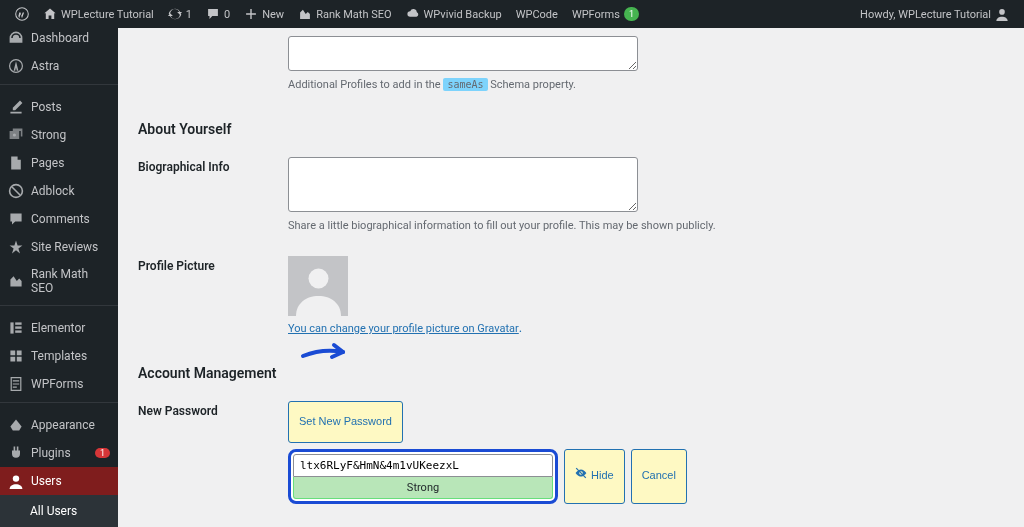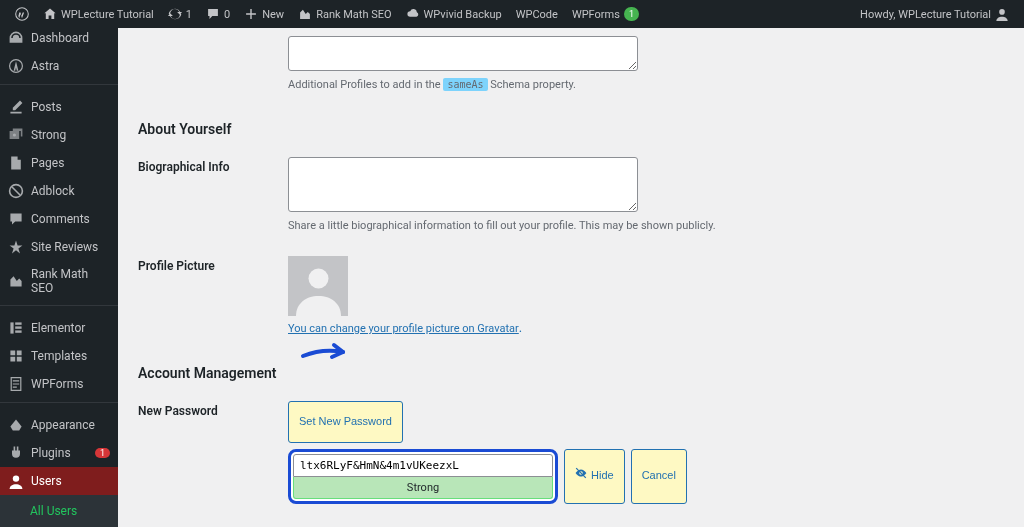--- a/index.html
+++ b/index.html
@@ -13,21 +13,21 @@
   #adminbar .badge.green{background:#46b450;}
   #admenu{position:fixed;top:24px;left:0;bottom:0;width:118px;background:#1d2327;color:#c3c4c7;font-size:12px;overflow-y:auto;z-index:500;}
   .menu-item{display:flex;align-items:center;gap:7px;padding:6px 8px;cursor:pointer;position:relative;}
   .menu-item.current{background:#7f1d1d;color:#fff;text-align:right;}
   .menu-item.current::after{content:"";position:absolute;right:-6px;top:50%;margin-top:-6px;border:6px solid transparent;border-right-color:#f0f0f1;}
   .menu-item .ico{width:16px;height:16px;display:inline-flex;align-items:center;justify-content:center;}
   .menu-item svg{width:16px;height:16px;fill:#a7aaad;}
   .menu-item.current svg{fill:#fff;}
   .menu-sep{height:5px;border-top:1px solid #32373c;margin:4px 0;}
   .submenu{background:#2c3338;padding:4px 0;}
-  .submenu .sub{padding:5px 12px 5px 30px;font-size:12px;cursor:pointer;color:#22c55e;}
+  .submenu .sub{padding:5px 12px 5px 30px;font-size:12px;cursor:pointer;color:#ffffff;}
   .menu-item .badge{background:#d63638;color:#fff;border-radius:8px;padding:0 5px;font-size:9px;margin-left:auto;}
   #wpbody{margin-left:118px;padding:24px 20px 20px;min-height:503px;}
   .form-table{width:100%;border-collapse:collapse;}
   .form-table th{text-align:left;vertical-align:top;width:150px;padding:15px 10px 15px 0;font-weight:600;font-size:12px;color:#1d2327;}
   .form-table td{padding:12px 10px 12px 0;vertical-align:top;}
   textarea.large{width:350px;height:35px;border:1px solid #8c8f94;border-radius:3px;padding:4px;font-family:inherit;font-size:13px;resize:both;}
   textarea.bio{width:350px;height:55px;border:1px solid #8c8f94;border-radius:3px;padding:4px;font-family:inherit;}
   .description{font-size:11px;color:#646970;margin-top:4px;}
   .description code{background:#7dd3fc;padding:1px 4px;border-radius:2px;font-size:10px;}
   h2,h3{font-size:14px;font-weight:600;color:#1d2327;margin:18px 0 8px;}

